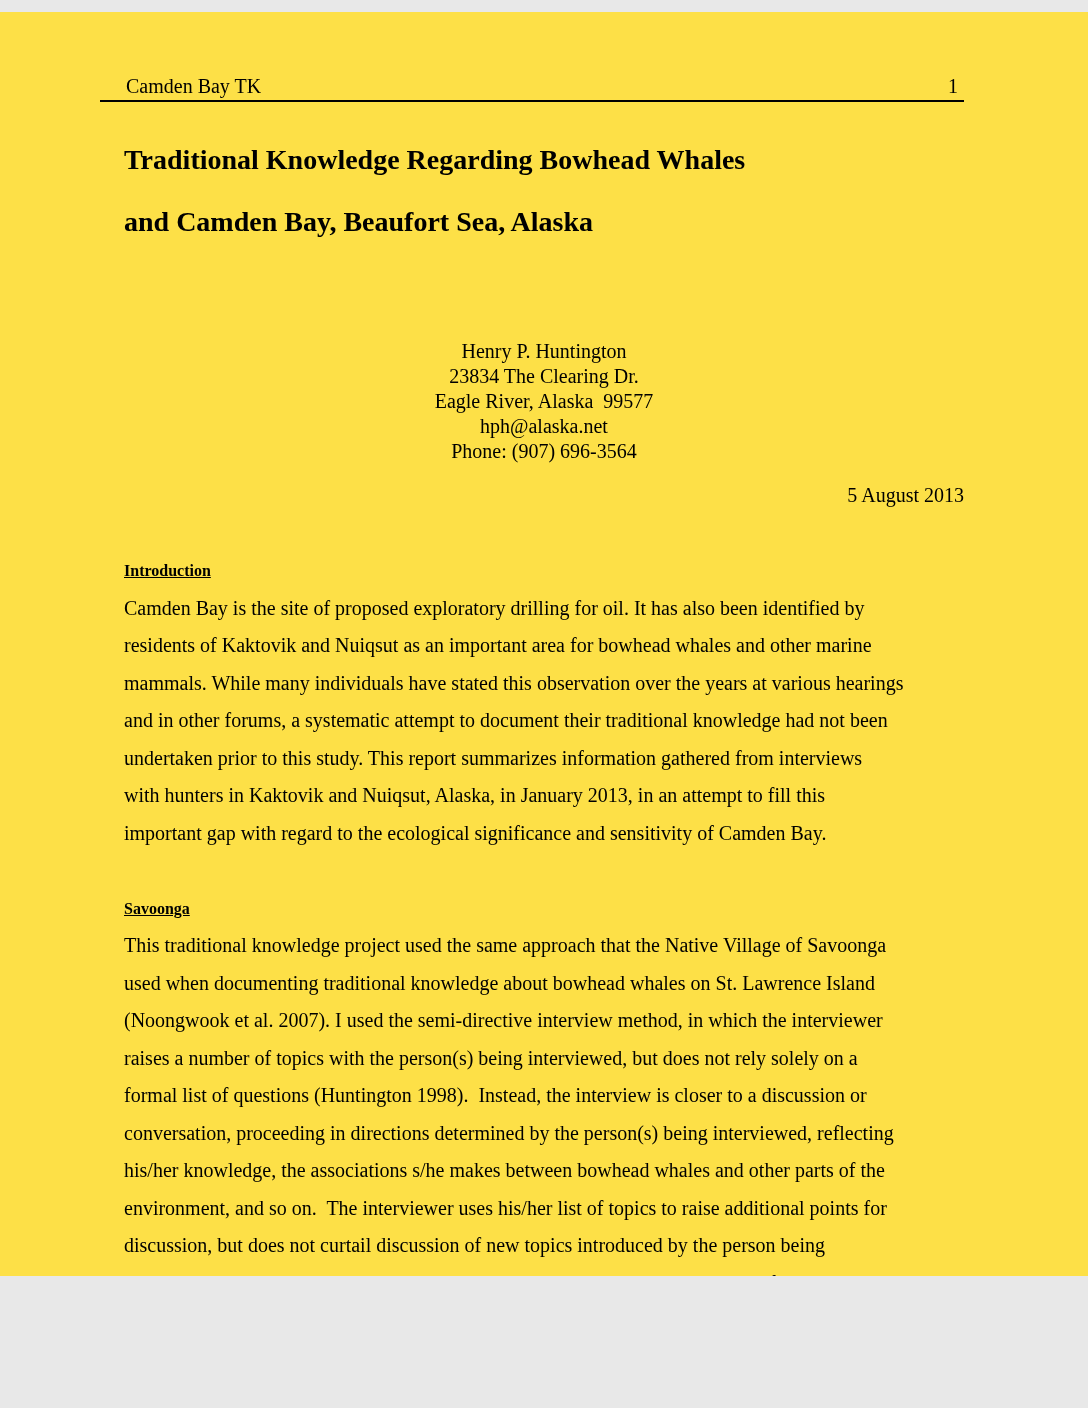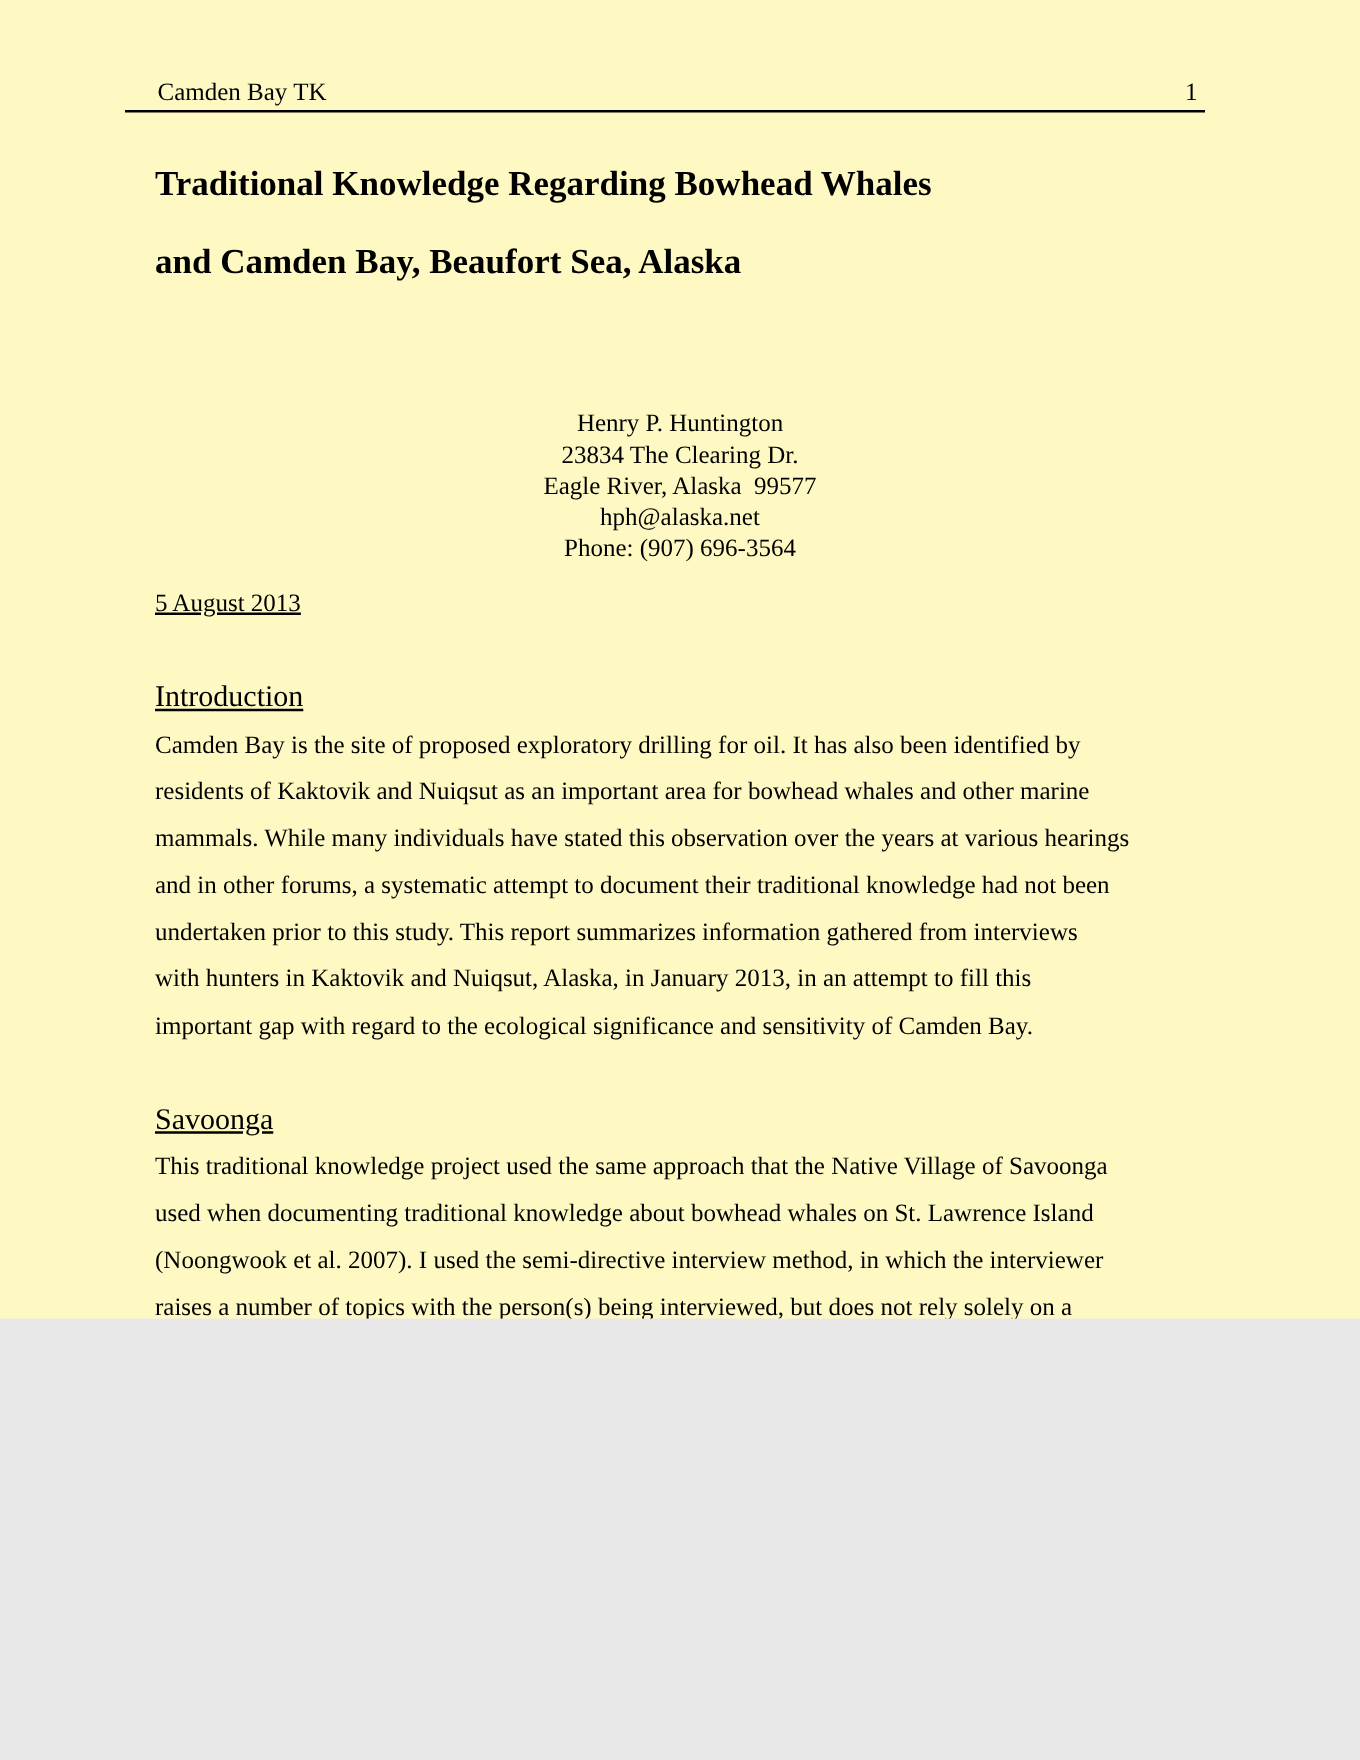--- a/index.html
+++ b/index.html
@@ -1,21 +1,21 @@
 <!DOCTYPE html>
 <html><head>
 <meta charset="utf-8">
 <style>
   html, body { margin: 0; padding: 0; background: #e8e8e8; }
   .page {
     position: relative;
     width: 1088px;
-    height: 1055px;
-    margin: 0 auto;
-    background: #fef9c3;
+    height: 1264px;
+    margin: 12px auto;
+    background: #fde047;
     color: #000000;
     font-family: "Liberation Serif", serif;
     overflow: hidden;
   }
   .header {
     position: absolute;
     top: 62px;
     left: 100px;
     width: 864px;
     display: flex;
@@ -46,29 +46,28 @@
     white-space: pre-wrap;
   }
   .author {
     margin: 86px 0 0 0;
     text-align: center;
     line-height: 25px;
     white-space: pre-wrap;
   }
   .date {
     margin: 13px 0 0 0;
-    text-align: left;
+    text-align: right;
     line-height: 37.5px;
     white-space: pre-wrap;
-    text-decoration: underline;
   }
   .heading {
     margin: 37.5px 0 0 0;
-    font-size: 24px;
-    font-weight: normal;
+    font-size: 16px;
+    font-weight: bold;
     text-decoration: underline;
     line-height: 37.5px;
   }
   .para {
     margin: 0;
     white-space: pre;
   }
 </style>
 </head>
 <body>

